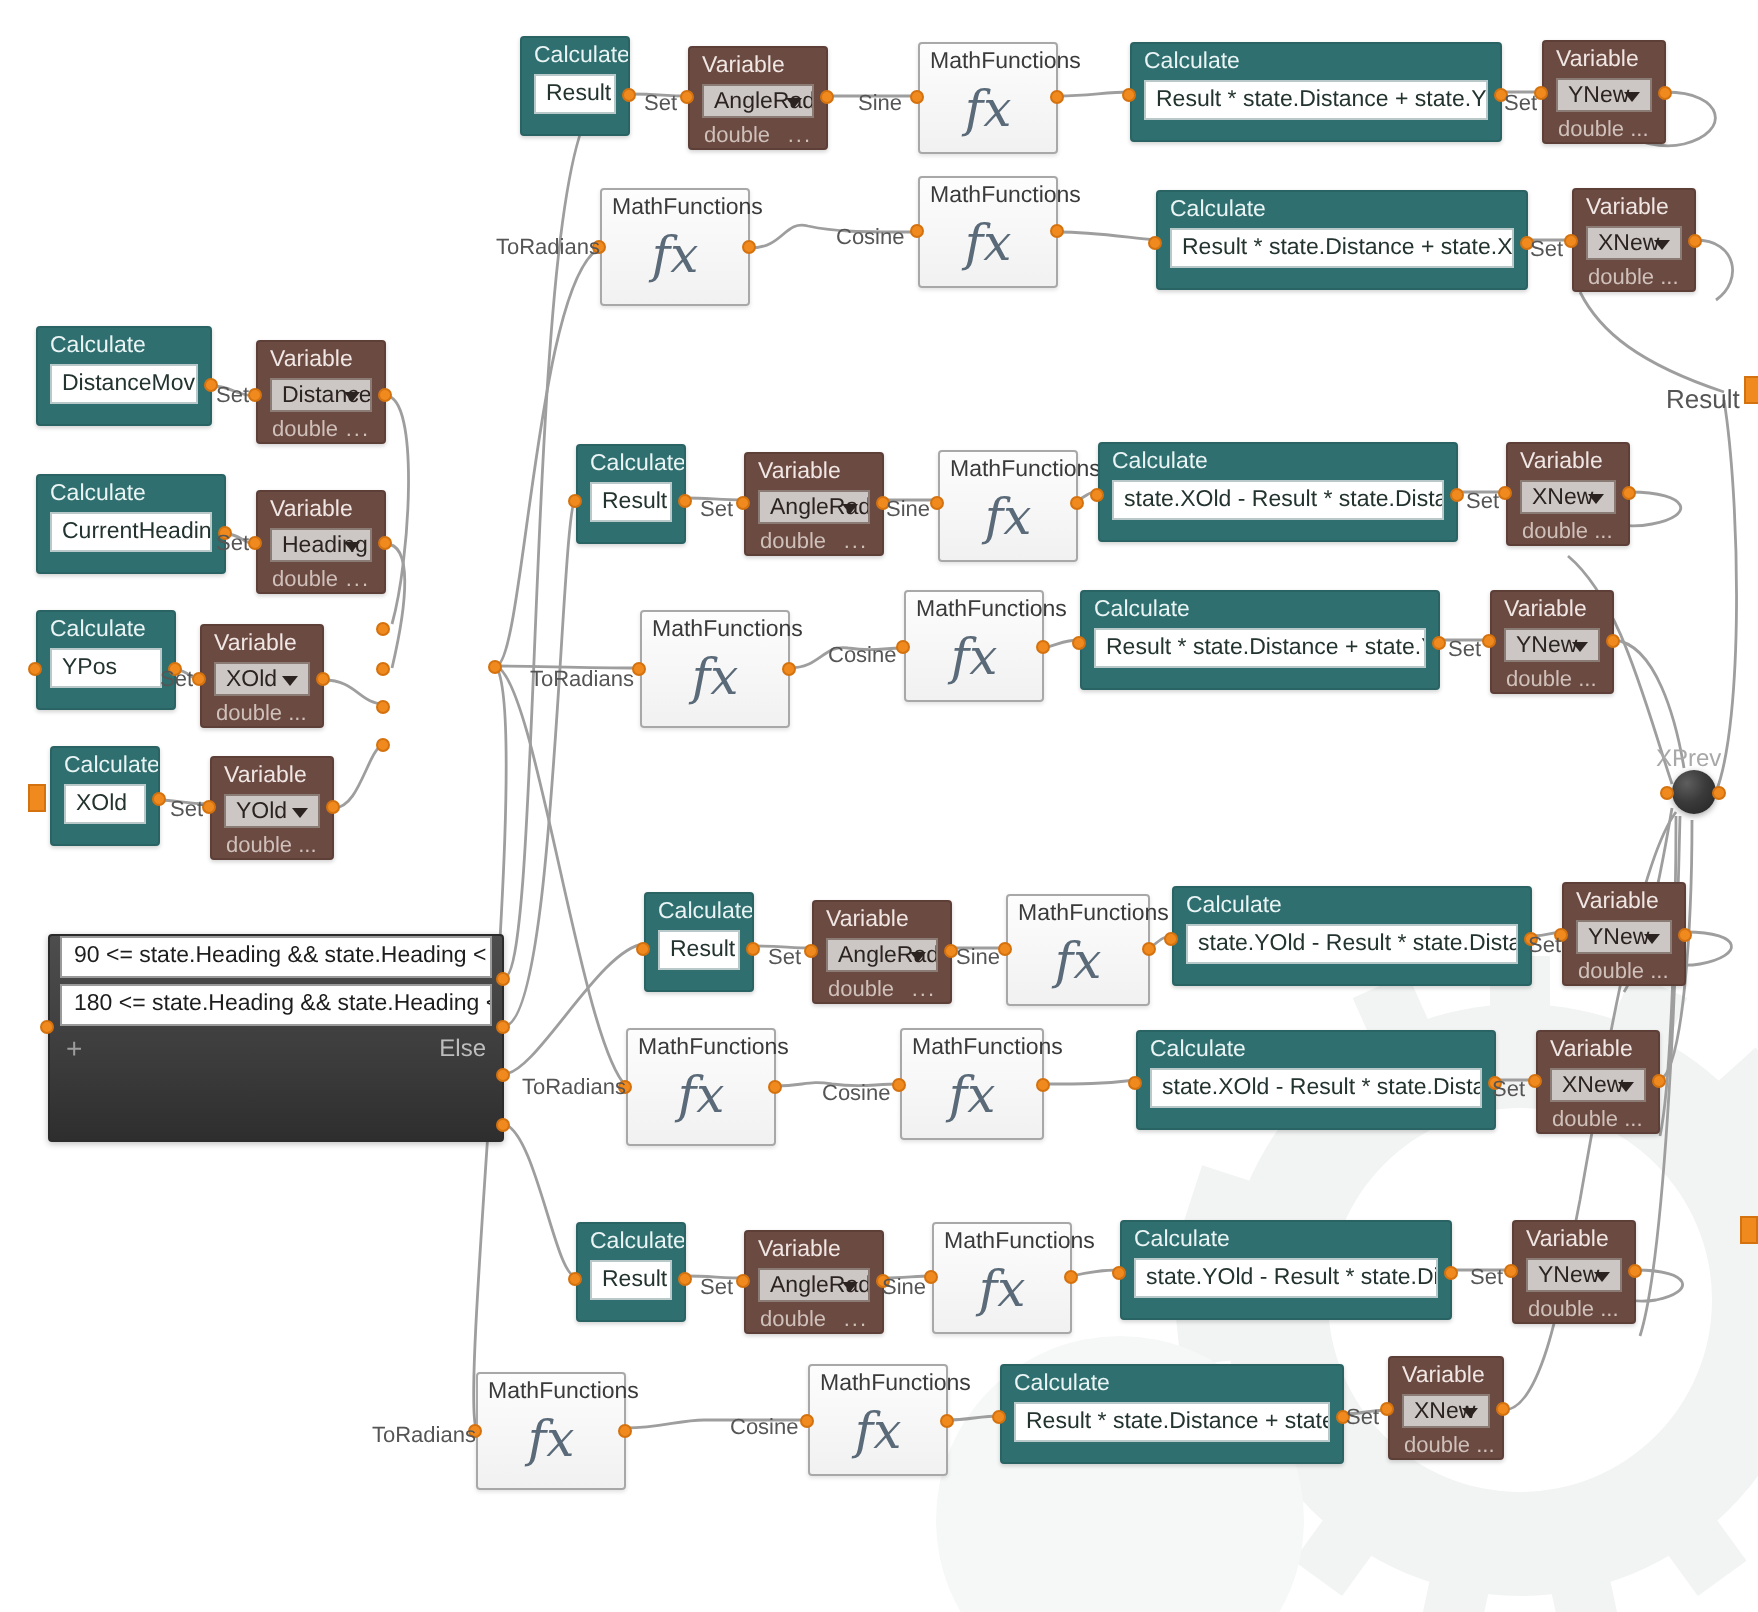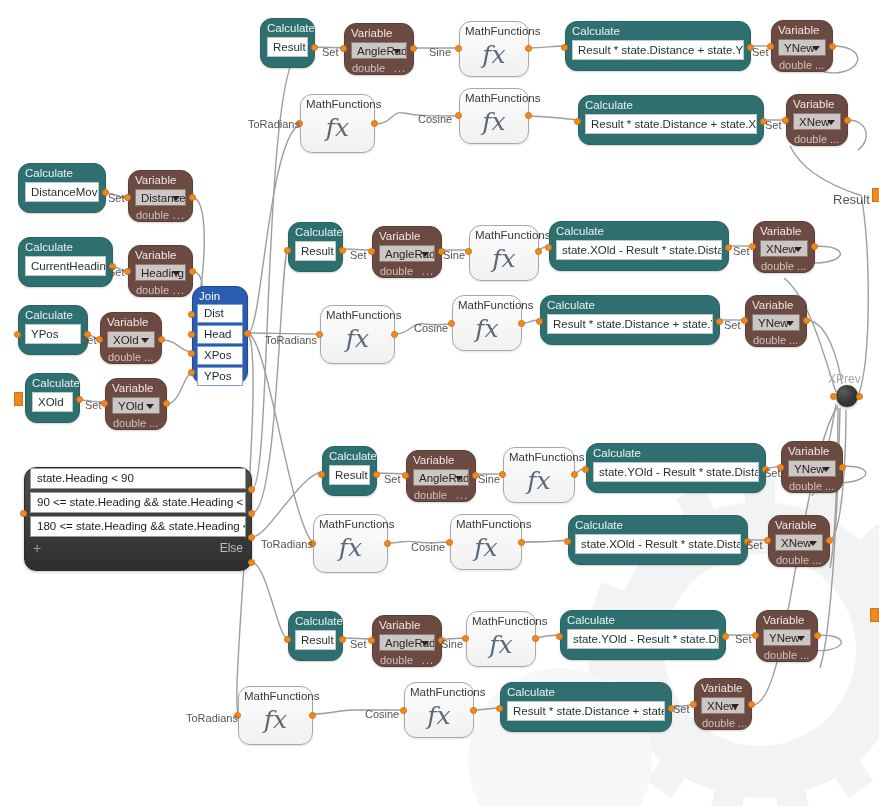--- a/index.html
+++ b/index.html
@@ -30,21 +30,21 @@
   #node-layer {
     position: absolute;
     left: 0; top: 0;
     width: 879px; height: 806px;
   }
 
   
   .node {
     position: absolute;
     box-sizing: border-box;
-    border-radius: 12px;
+    border-radius: 2px;
   }
   .node-title {
     font-size: 11.5px;
     line-height: 13px;
     padding: 3px 6px 2px 6px;
     color: #ffffff;
     white-space: nowrap;
     overflow: hidden;
   }
 
@@ -406,35 +406,27 @@
     <div class="node n-var" style="left:105px;top:378px;width:62px;height:52px;">
       <div class="node-title">Variable</div>
       <div class="var-combo">YOld<span class="var-caret"></span></div>
       <div class="var-foot">
           <span>double ...</span>
         </div>
     </div>
     <div class="port" style="left:101px;top:400px;"></div>
     <div class="port" style="left:163px;top:400px;"></div>
 
-    <div class="node n-join" style="left:192px;top:286px;width:56px;height:98px;">
-      <div class="node-title">Join</div>
-      <div class="join-row">Dist</div>
-      <div class="join-row">Head</div>
-      <div class="join-row">XPos</div>
-      <div class="join-row">YPos</div>
-    </div>
     <div class="port" style="left:188px;top:311px;"></div>
     <div class="port" style="left:188px;top:331px;"></div>
     <div class="port" style="left:188px;top:350px;"></div>
     <div class="port" style="left:188px;top:369px;"></div>
     <div class="port" style="left:244px;top:330px;"></div>
 
     <div class="node n-if" style="left:24px;top:467px;width:228px;height:104px;">
-      <div class="if-row">state.Heading &lt; 90</div>
       <div class="if-row">90 &lt;= state.Heading &amp;&amp; state.Heading &lt; 180</div>
       <div class="if-row">180 &lt;= state.Heading &amp;&amp; state.Heading &lt; 270</div>
       <div class="if-foot">
         <span class="plus">+</span>
         <span>Else</span>
       </div>
     </div>
     <div class="port" style="left:248px;top:486px;"></div>
     <div class="port" style="left:20px;top:510px;"></div>
     <div class="port" style="left:248px;top:510px;"></div>

